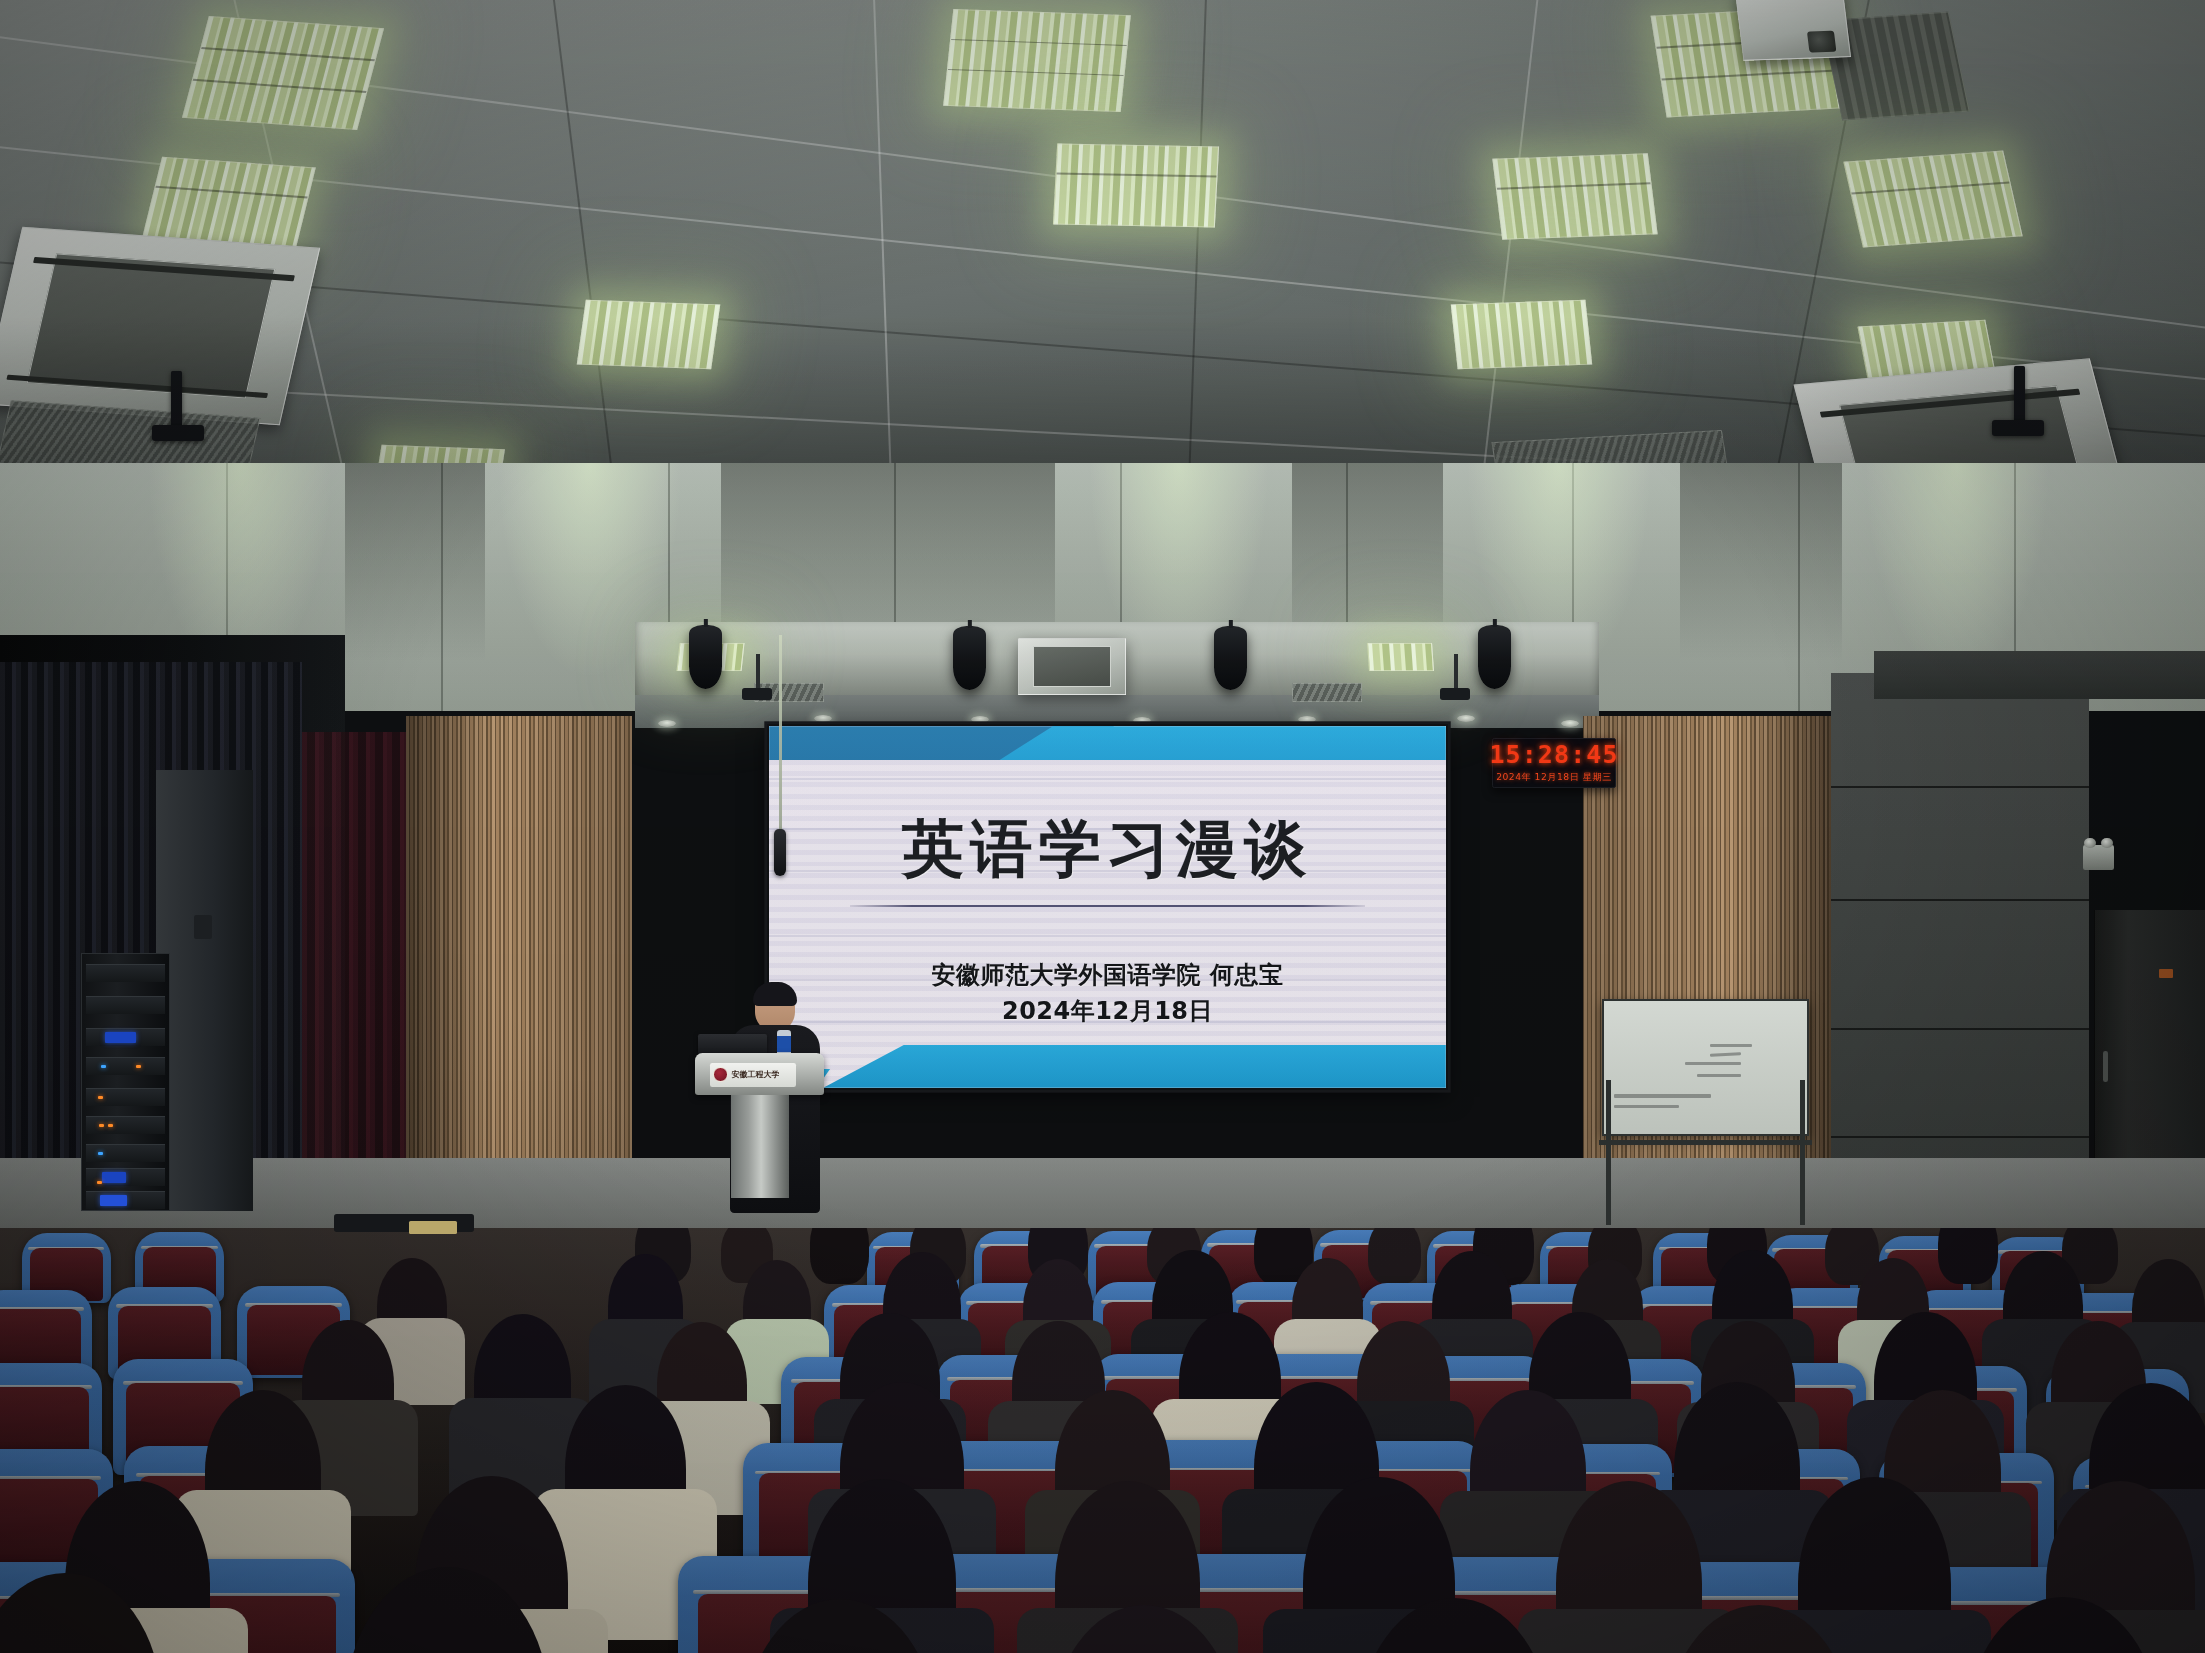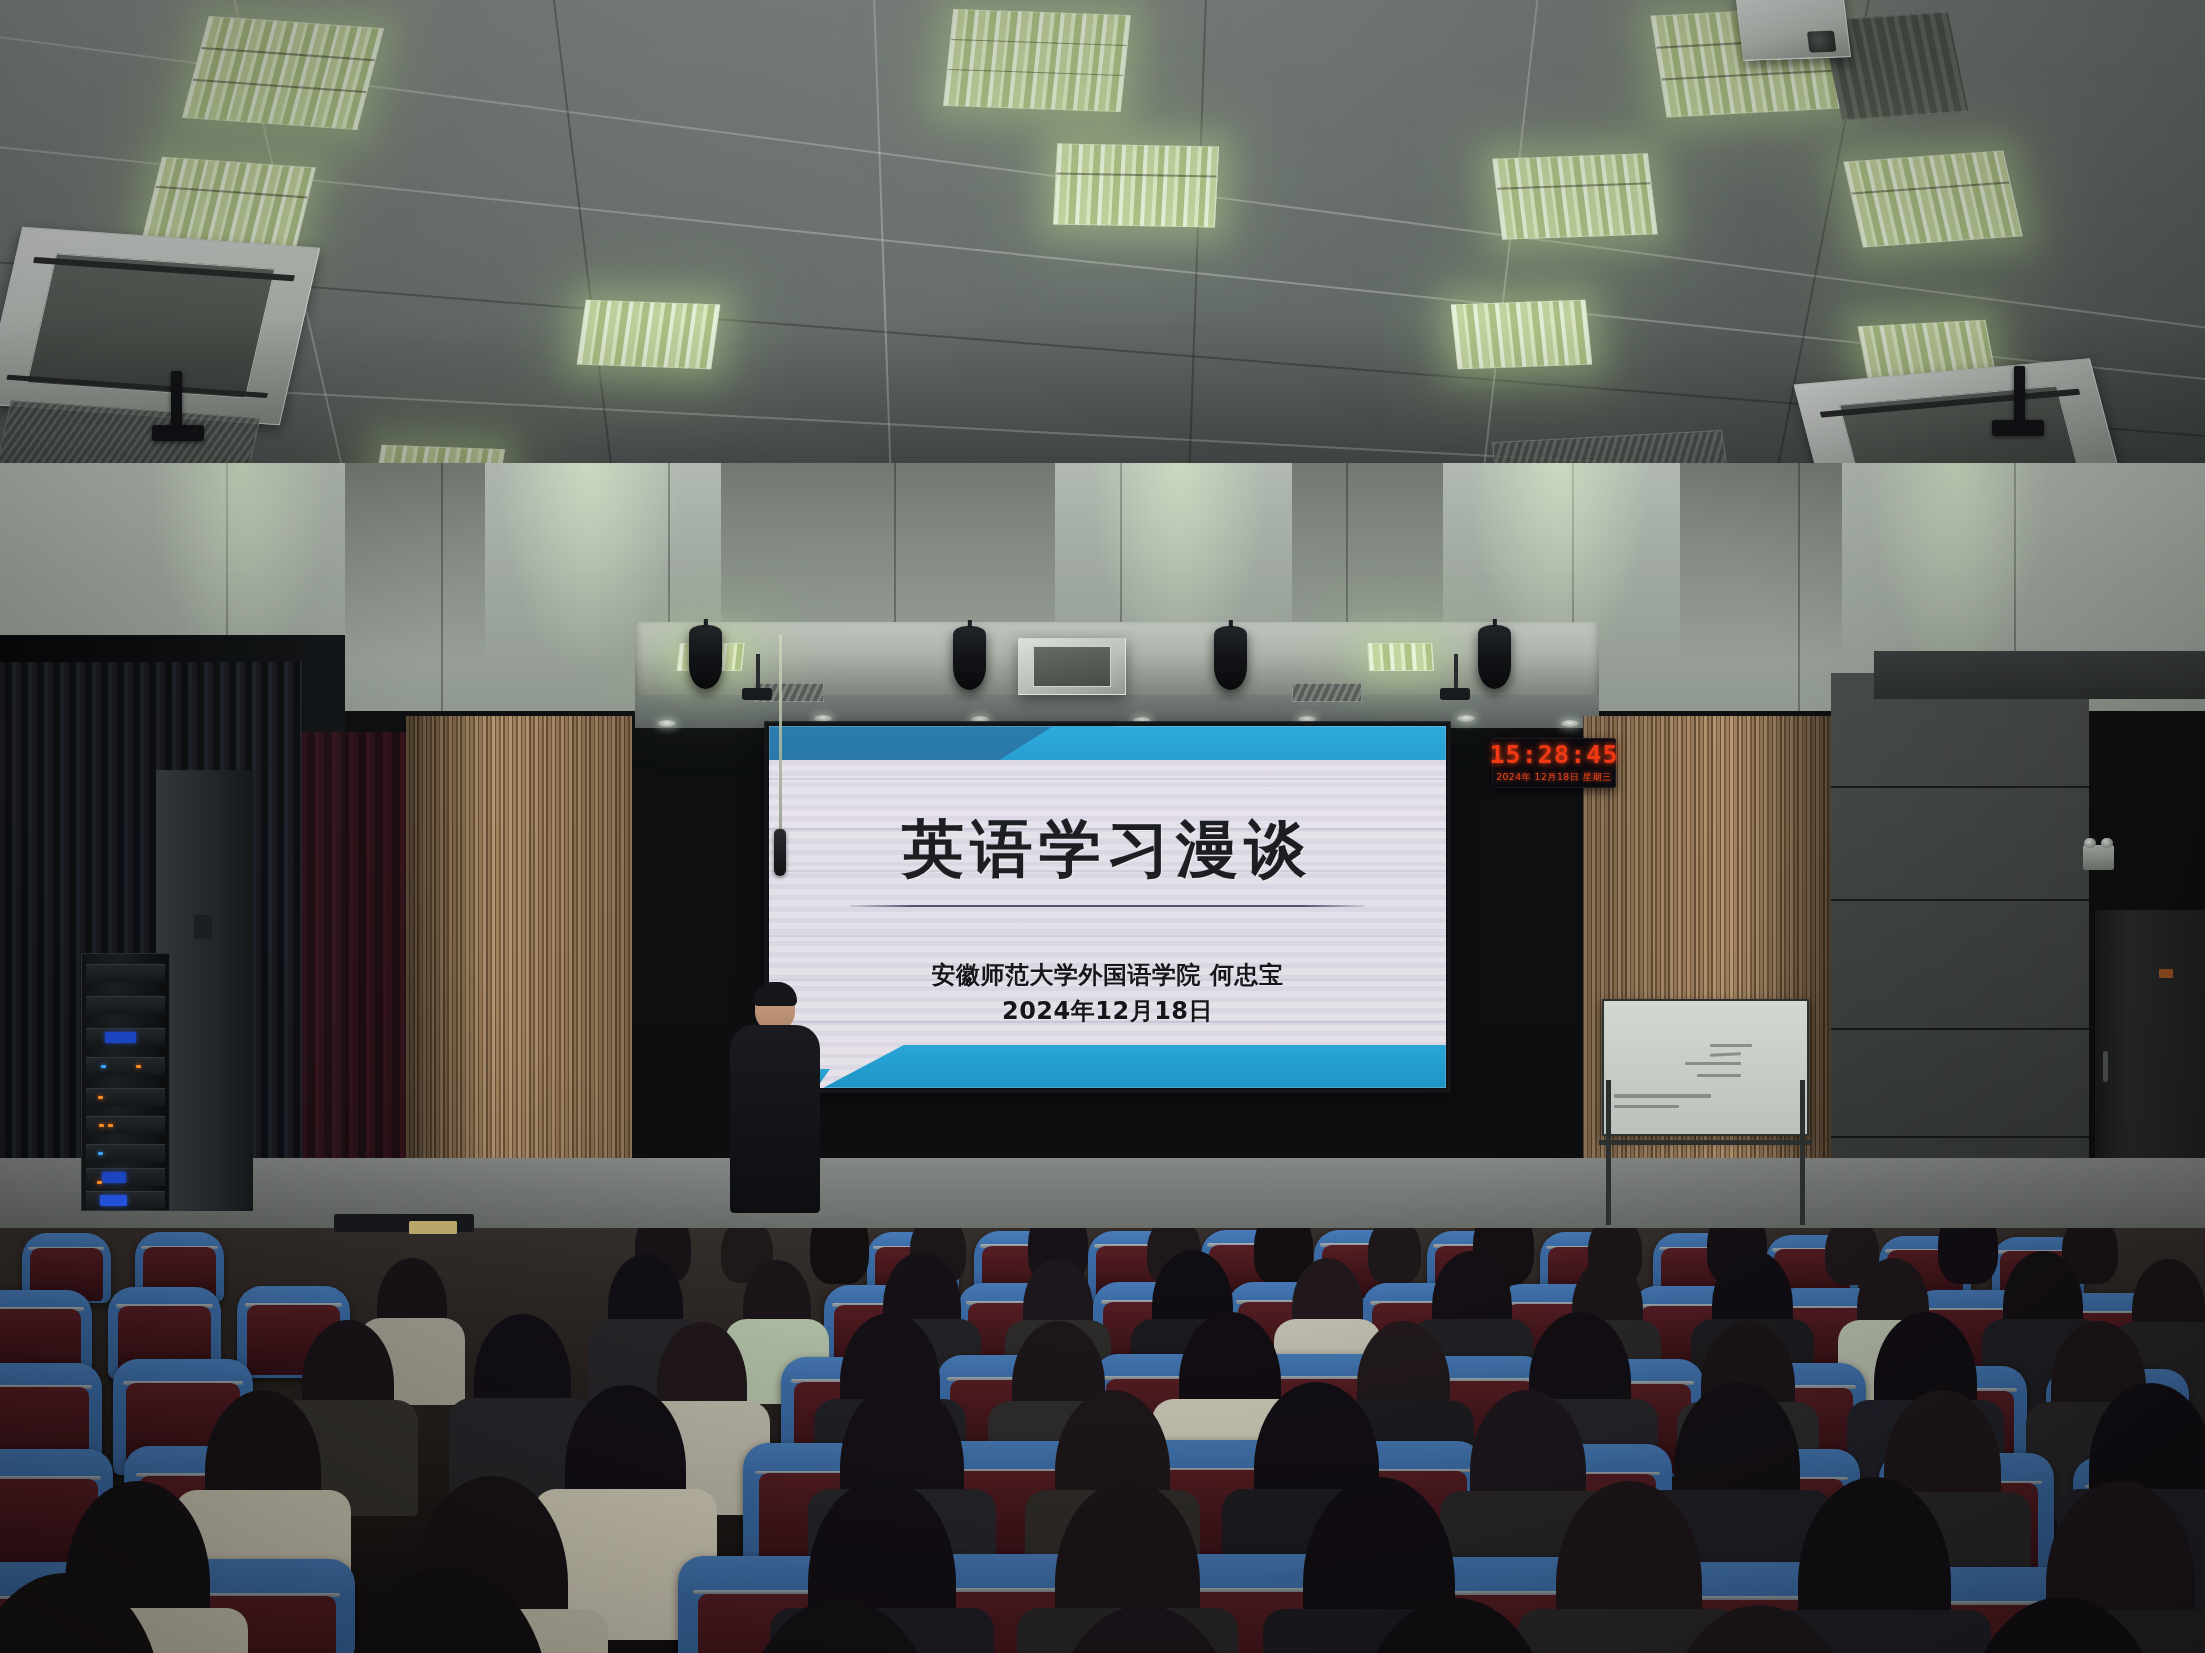--- a/index.html
+++ b/index.html
@@ -657,20 +657,31 @@
   <div class="stage-floor"></div>
   <div class="stage-front"></div>
   <div style="position:absolute; left:334px; top:1214px; width:140px; height:18.3px; background:#15171a; border-radius:2.7px; z-index:3;"></div>
   <div style="position:absolute; left:409px; top:1221px; width:48px; height:13px; background:#b9a76a; border-radius:1.6px; z-index:3;"></div>
 
   <div class="speaker">
     <div class="head"></div>
     <div class="hair"></div>
     <div class="body"></div>
   </div>
+  <div class="podium">
+    <div class="laptop"></div>
+    <div class="bottle"></div>
+    <div class="top">
+      <div class="plate">
+        <div class="emblem"></div>
+        <div class="plate-text">安徽工程大学</div>
+      </div>
+    </div>
+    <div class="column"></div>
+  </div>
 
   <div class="rack">
     <div class="unit" style="top:9.7px;"></div>
     <div class="unit" style="top:42px;"></div>
     <div class="unit" style="top:74px;">
         <div class="lcd" style="left:18.3px; top:3.2px;"></div>
       </div>
     <div class="unit" style="top:103px;">
         <div class="led blue" style="left:15px; top:6.5px;"></div>
         <div class="led orange" style="left:50px; top:6.5px;"></div>

